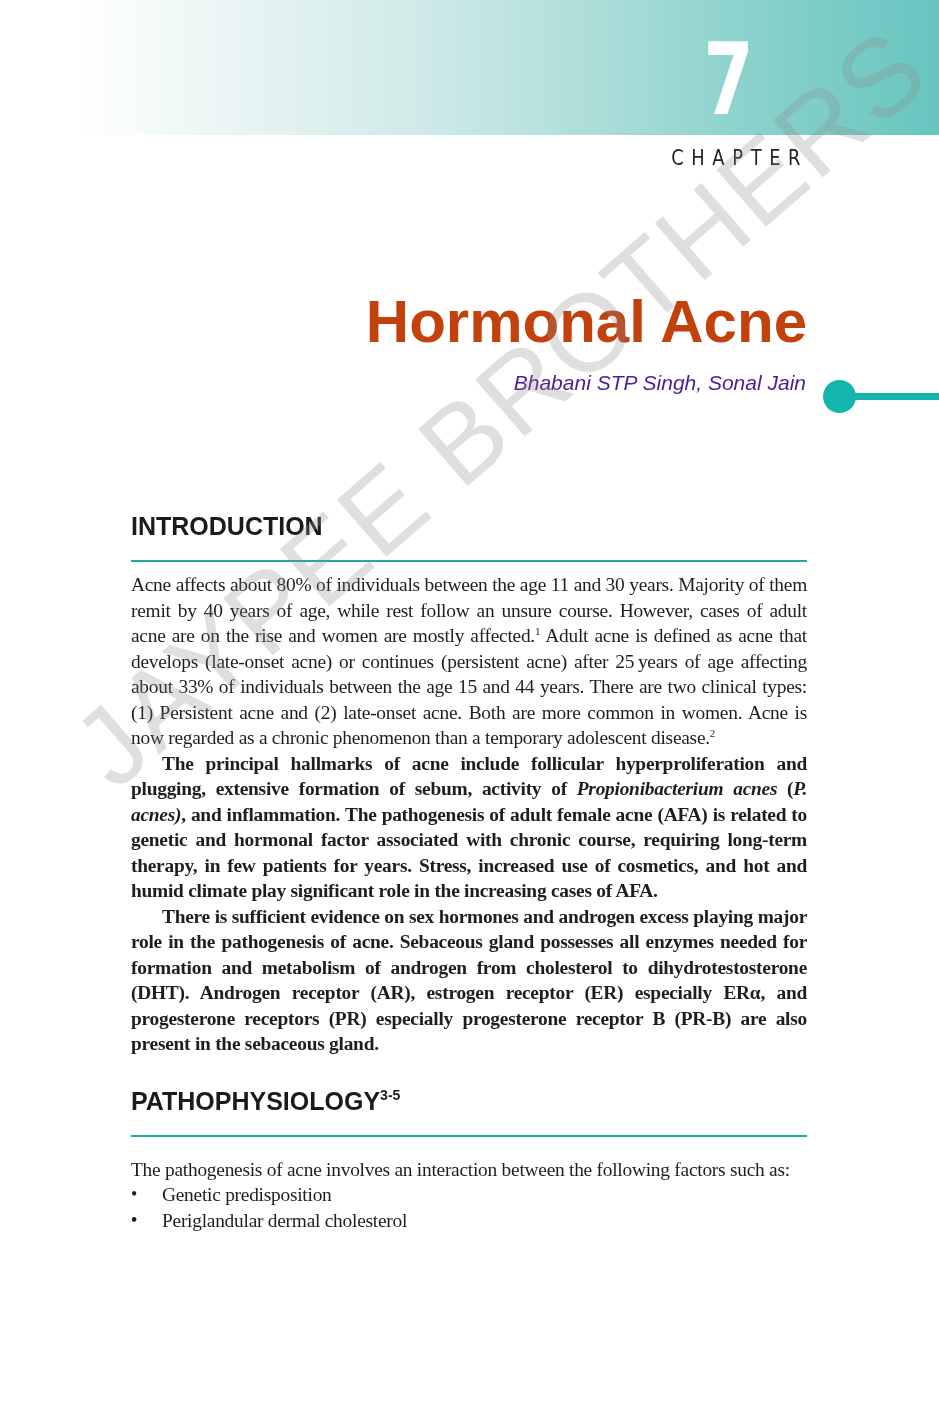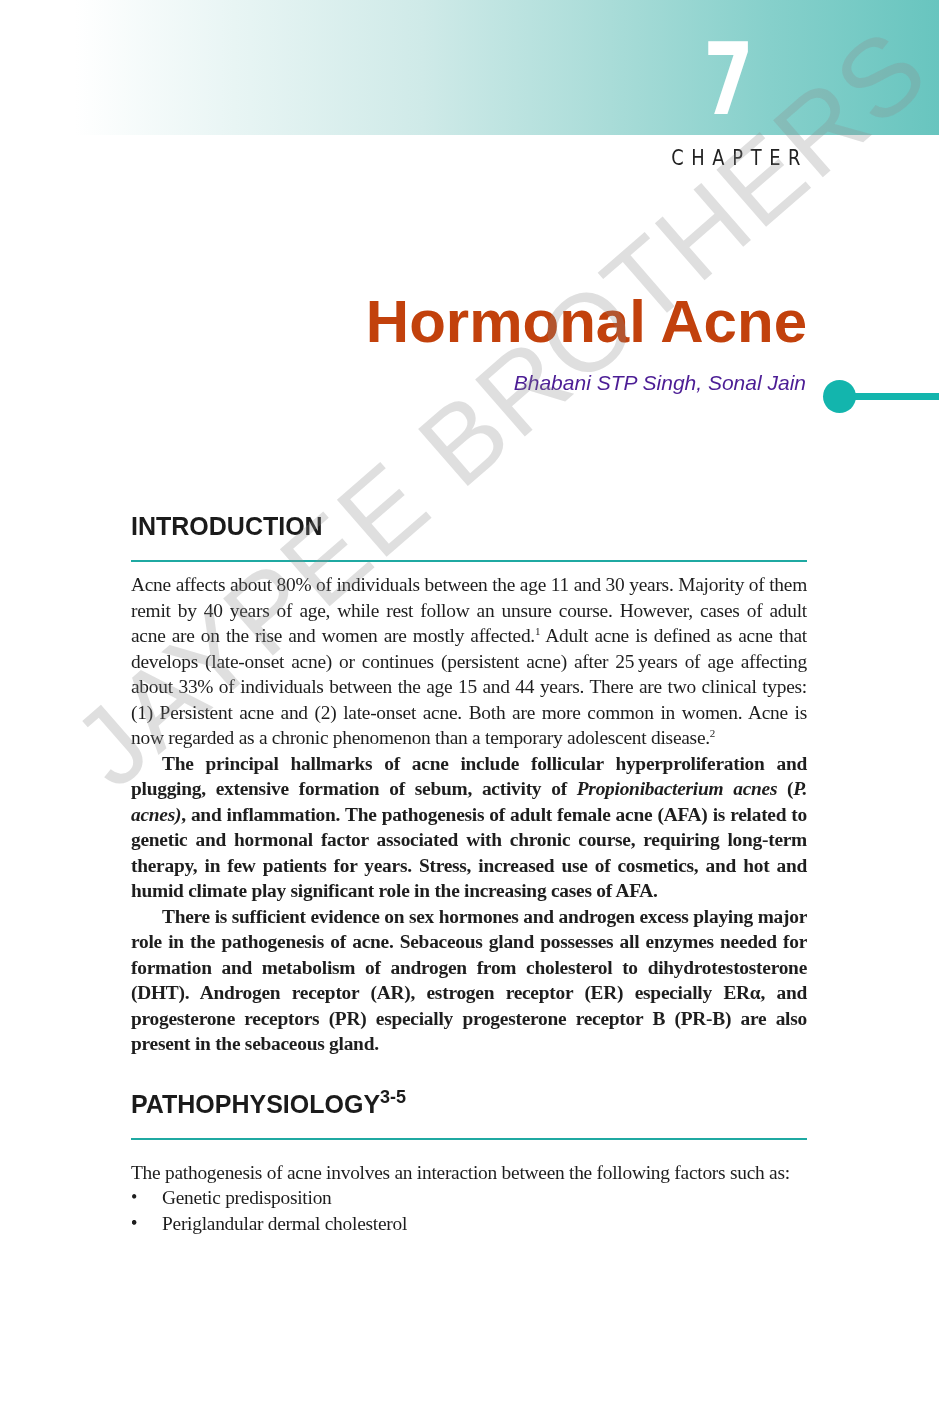--- a/index.html
+++ b/index.html
@@ -46,21 +46,21 @@
     color: rgba(140,140,140,0.28); white-space: nowrap;
     transform: rotate(-41deg); transform-origin: left center;
     pointer-events: none; z-index: 5;
   }
   .content { position: absolute; left: 131px; top: 512px; width: 676px; }
   .heading {
     font-family: "Liberation Sans", sans-serif; font-weight: bold; font-size: 25px;
     color: #1b1b1b; border-bottom: 2px solid #1fa9a2; padding-bottom: 19px; margin: 0;
     letter-spacing: 0px;
   }
-  .heading sup { font-size: 18px; vertical-align: 10px; }
+  .heading sup { font-size: 14px; vertical-align: 10px; }
   p {
     margin: 0; font-size: 19.4px; line-height: 25.5px; text-align: justify;
     letter-spacing: -0.25px;
   }
   p.indent { text-indent: 31px; font-weight: bold; }
   p sup { font-size: 11px; line-height: 0; }
   .intro-body { margin-top: 10px; }
   .patho-heading { margin-top: 30px; }
   .patho-body { margin-top: 20px; }
   ul { list-style: none; margin: 0; padding: 0; }

